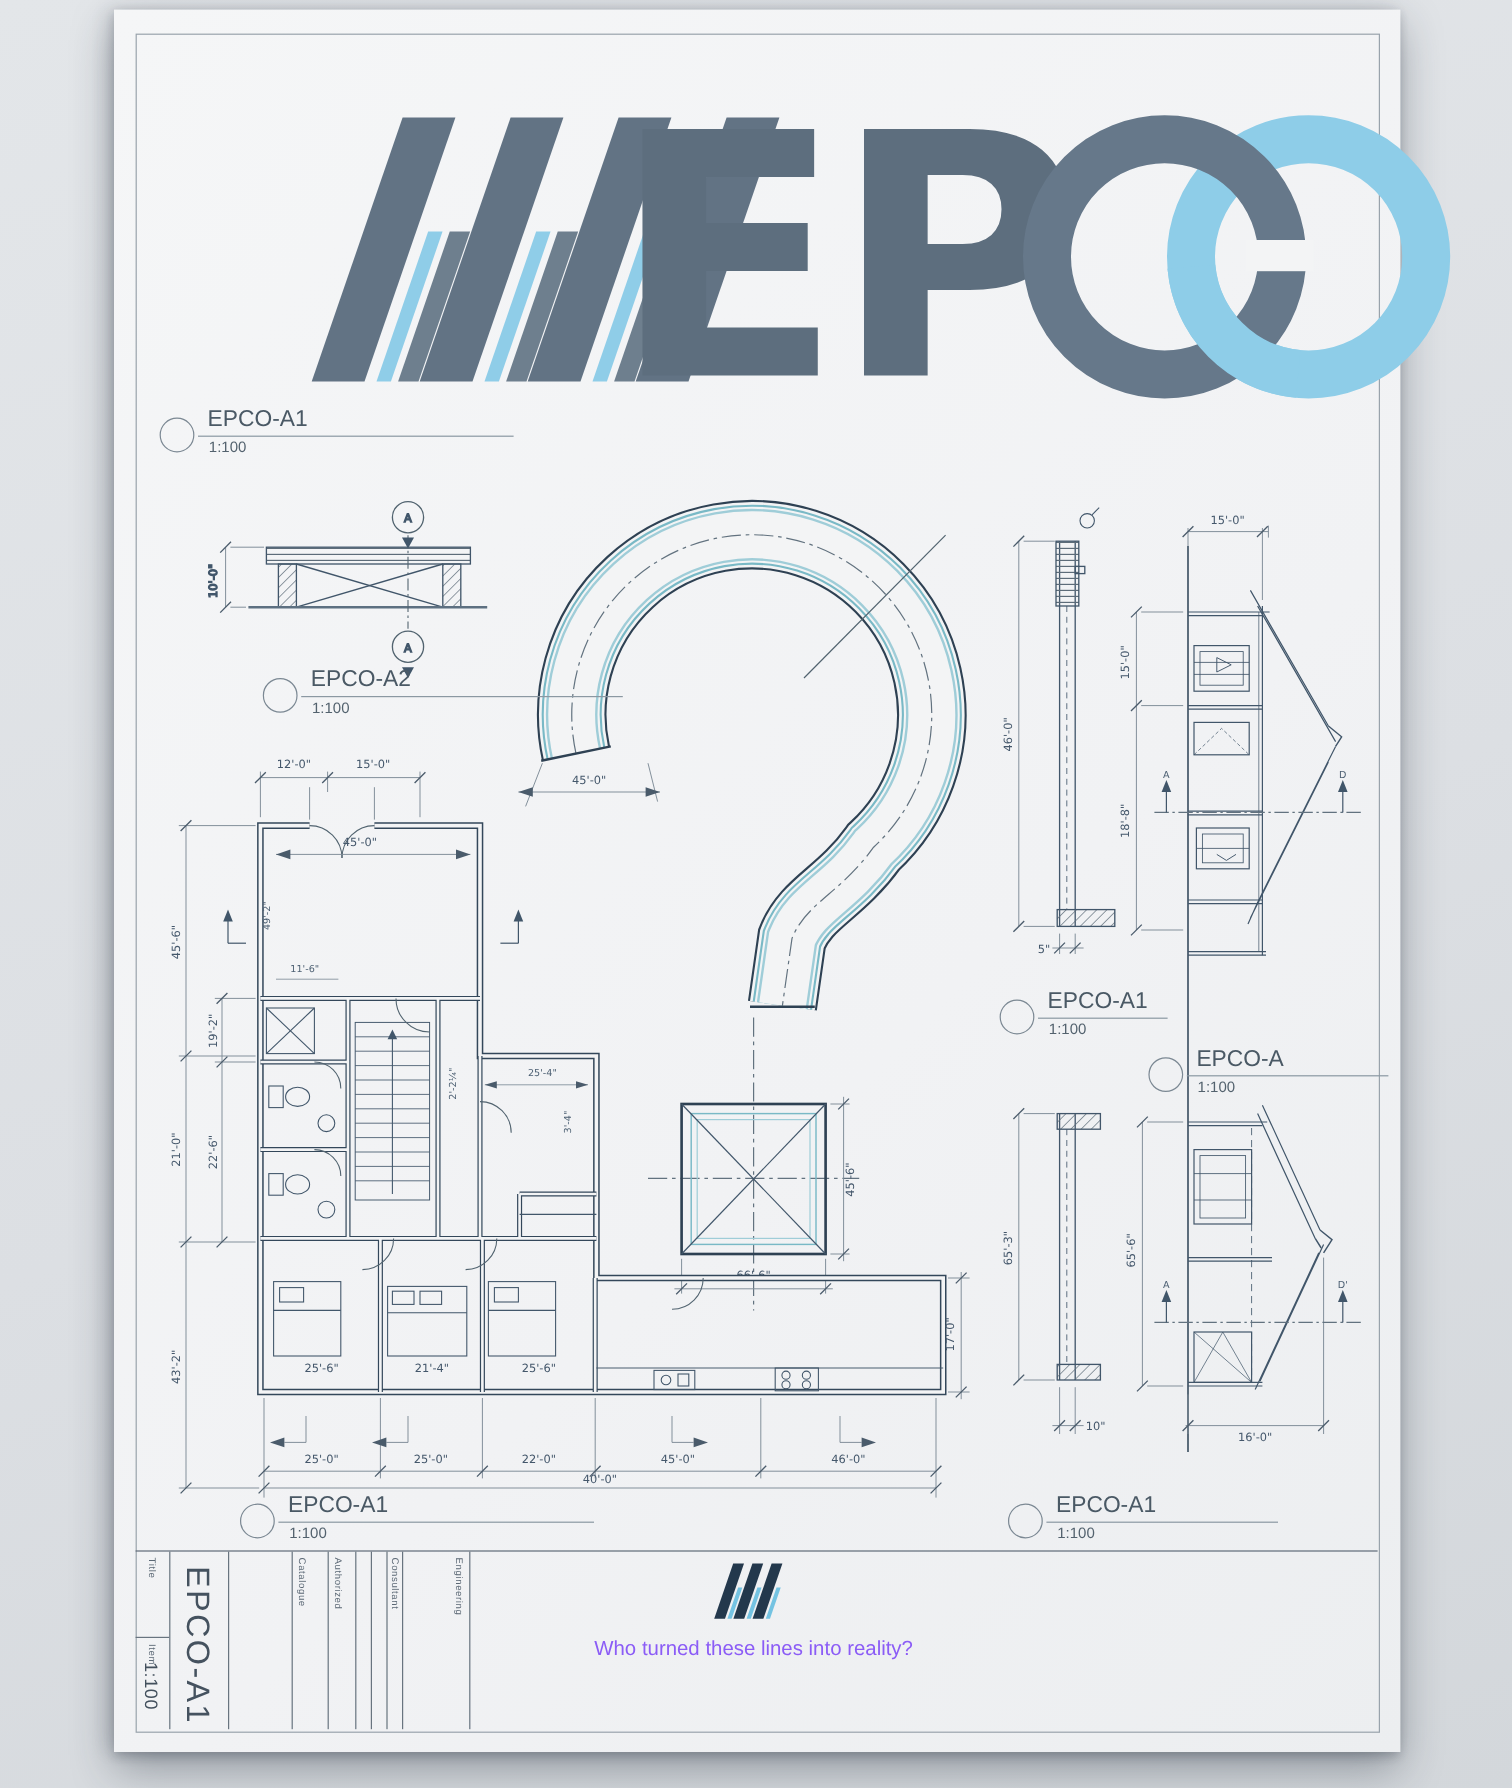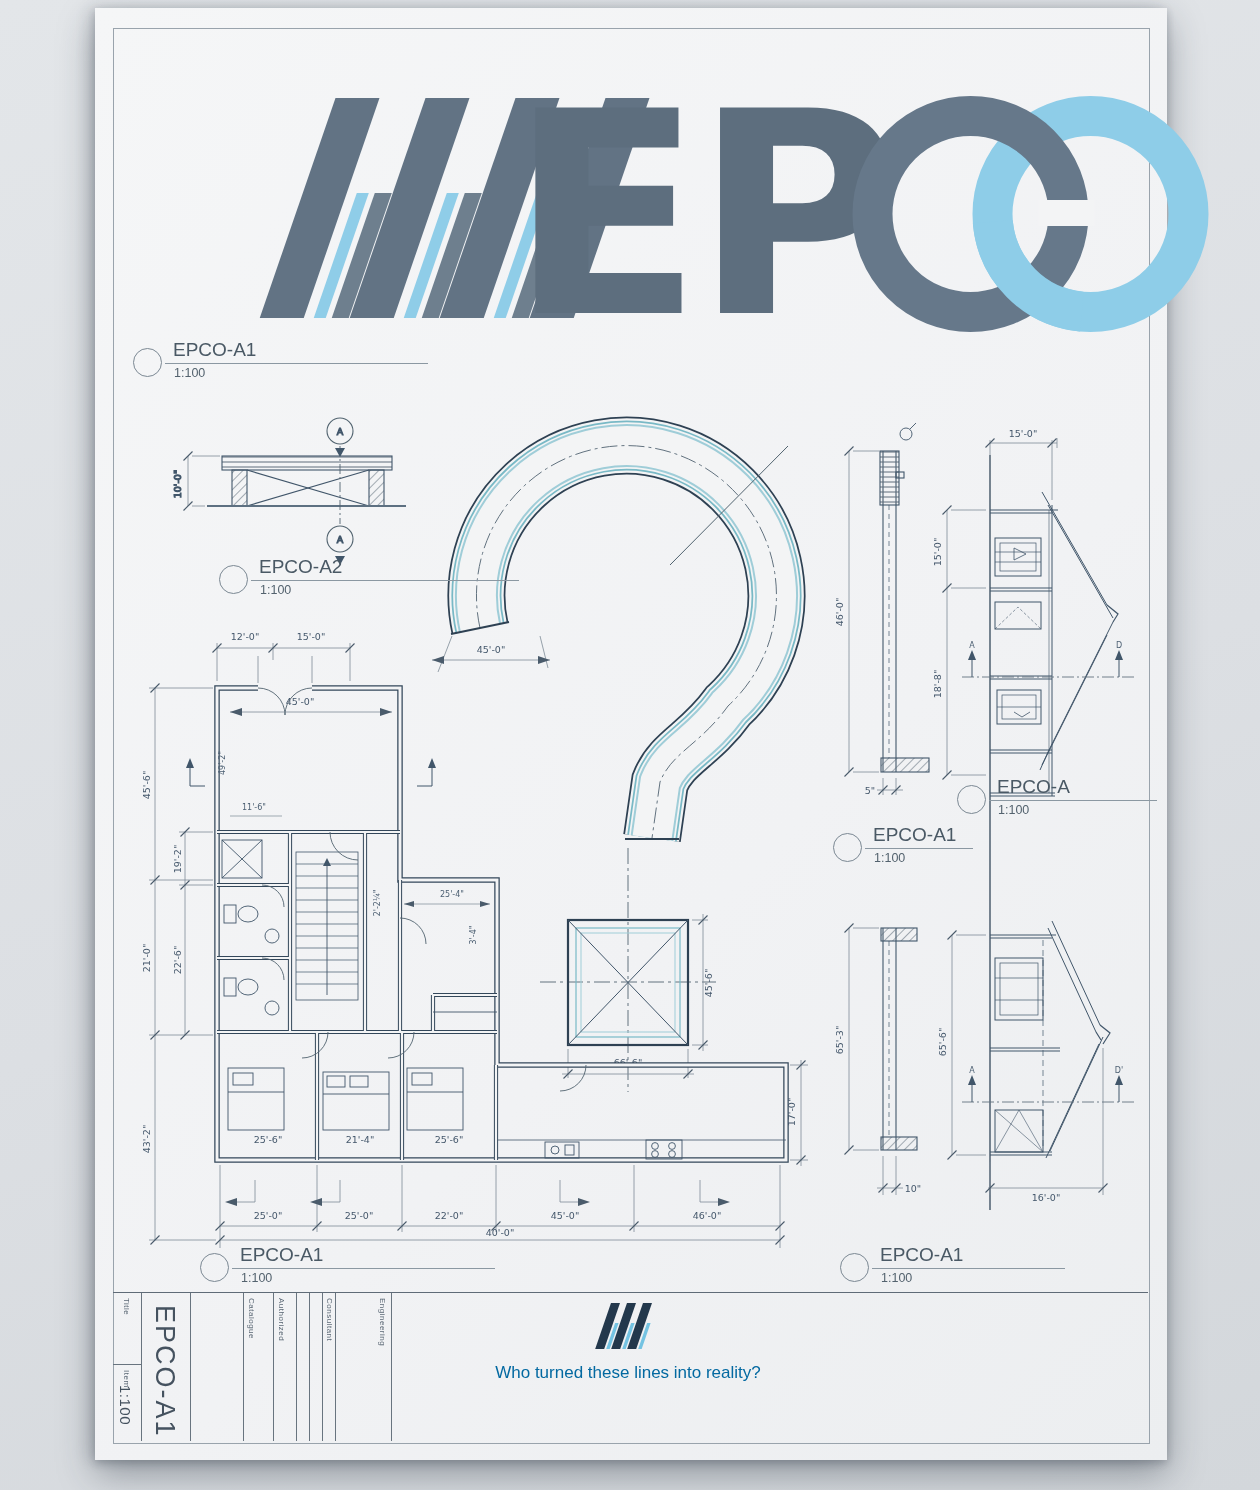--- a/index.html
+++ b/index.html
@@ -26,21 +26,21 @@
   .mk .b{margin-left:3px;}
   .mk .t{font-size:19px;color:#4a5965;padding:0 10px 2px 8px;border-bottom:1.4px solid #8b98a2;line-height:1.15;white-space:nowrap;}
   .mk .s{font-size:12.5px;color:#53626e;padding:2px 0 0 9px;}
   
   #tblock{position:absolute;left:113px;top:1292px;width:1035px;height:148px;border-top:1.5px solid #5f6b77;}
   #tblock .v{position:absolute;top:0;width:1.2px;height:100%;background:#68747f;}
   #tblock .h{position:absolute;height:1.2px;background:#68747f;}
   .vlab{position:absolute;writing-mode:vertical-rl;font-size:8px;color:#5b6875;letter-spacing:.5px;}
   .vbig{position:absolute;writing-mode:vertical-rl;font-size:27px;color:#45525f;letter-spacing:2px;}
   #tagline{position:absolute;left:468px;top:1301px;width:320px;text-align:center;}
-  #tagline .words{font-size:17px;color:#0369a1;margin-top:6px;}
+  #tagline .words{font-size:17px;color:#8b5cf6;margin-top:6px;}
 </style>
 </head>
 <body>
 
 <div id="paper"></div>
 <div id="frame"></div>
 
 <svg id="logo" width="1260" height="250" style="left:165px;top:92px" viewBox="0 0 1095 250">
   <g transform="translate(78,6) skewX(-19)">
     <rect x="10" y="0" width="44" height="220" fill="#627384"></rect>
@@ -453,21 +453,21 @@
     <div class="s">1:100</div>
   </div>
 </div>
 <div class="mk" style="left:833px;top:824px">
   <div class="c"></div>
   <div class="b">
     <div class="t" style="min-width:90px">EPCO-A1</div>
     <div class="s">1:100</div>
   </div>
 </div>
-<div class="mk" style="left:957px;top:776px">
+<div class="mk" style="left:957px;top:872px">
   <div class="c"></div>
   <div class="b">
     <div class="t" style="min-width:150px">EPCO-A</div>
     <div class="s">1:100</div>
   </div>
 </div>
 <div class="mk" style="left:200px;top:1244px">
   <div class="c"></div>
   <div class="b">
     <div class="t" style="min-width:245px">EPCO-A1</div>

